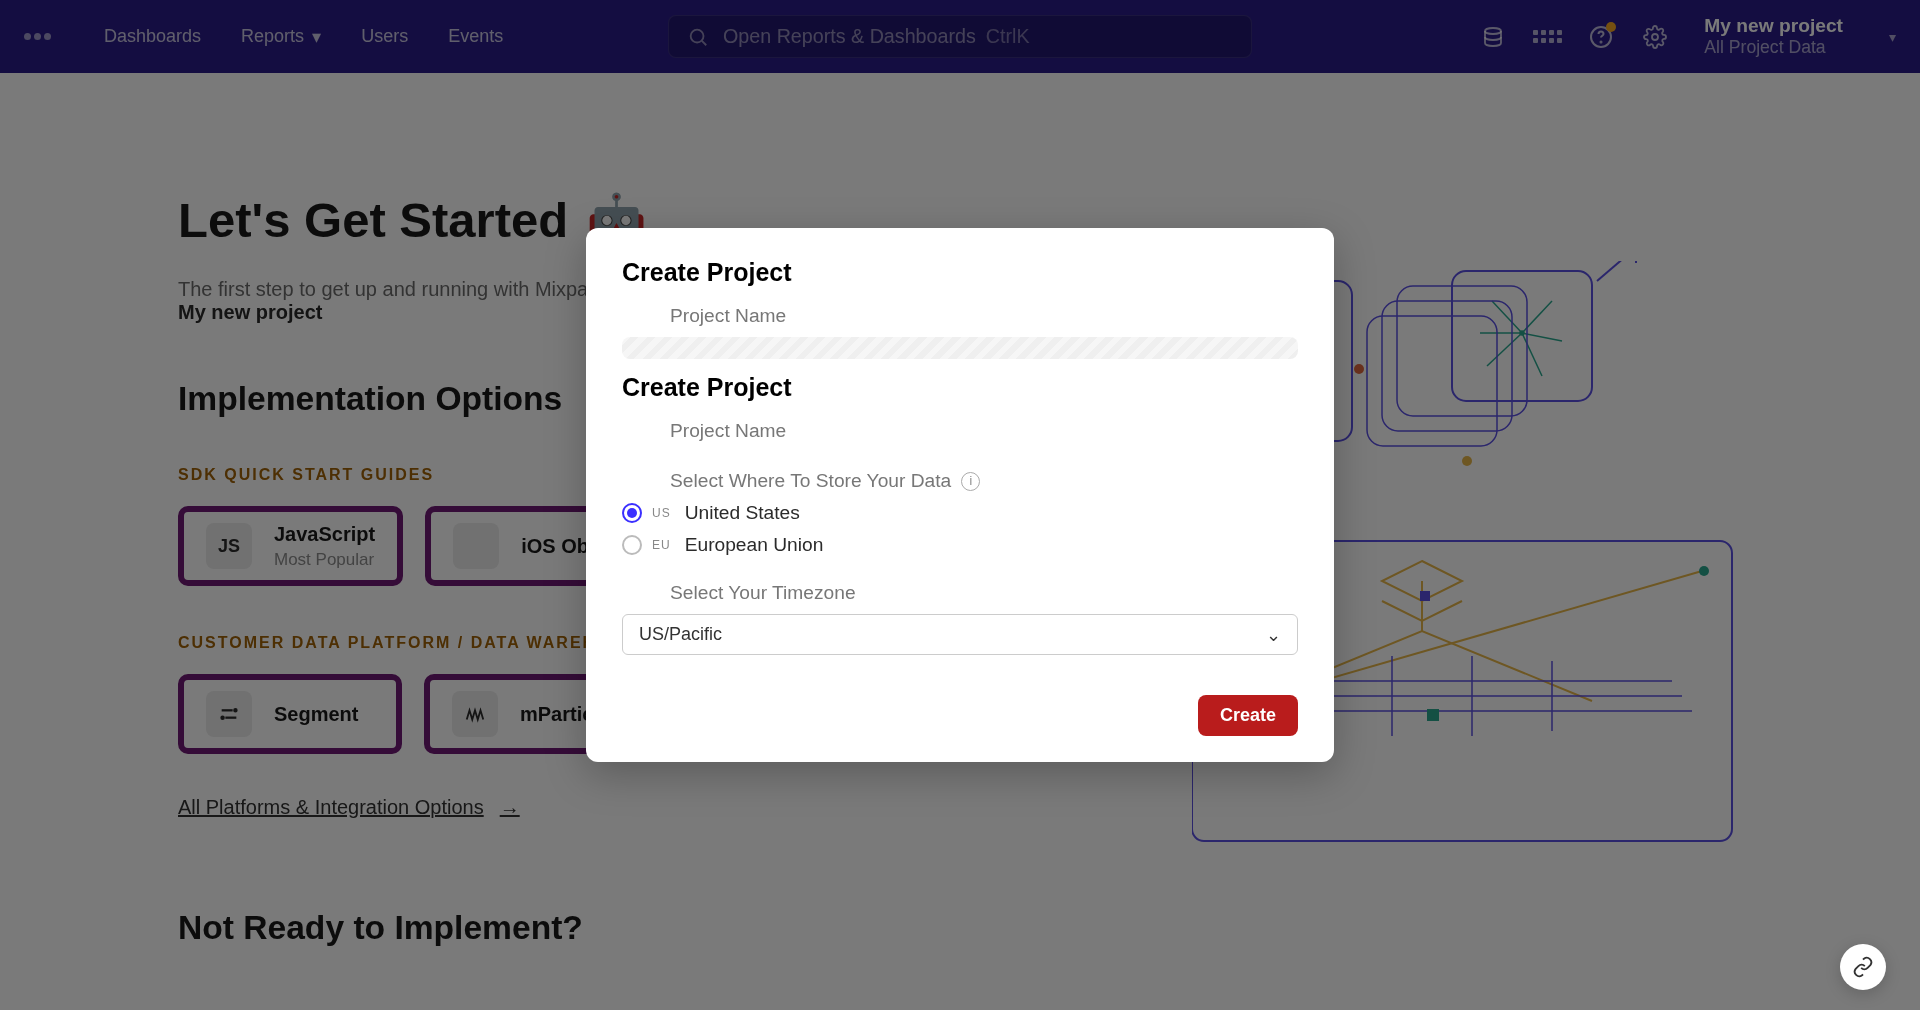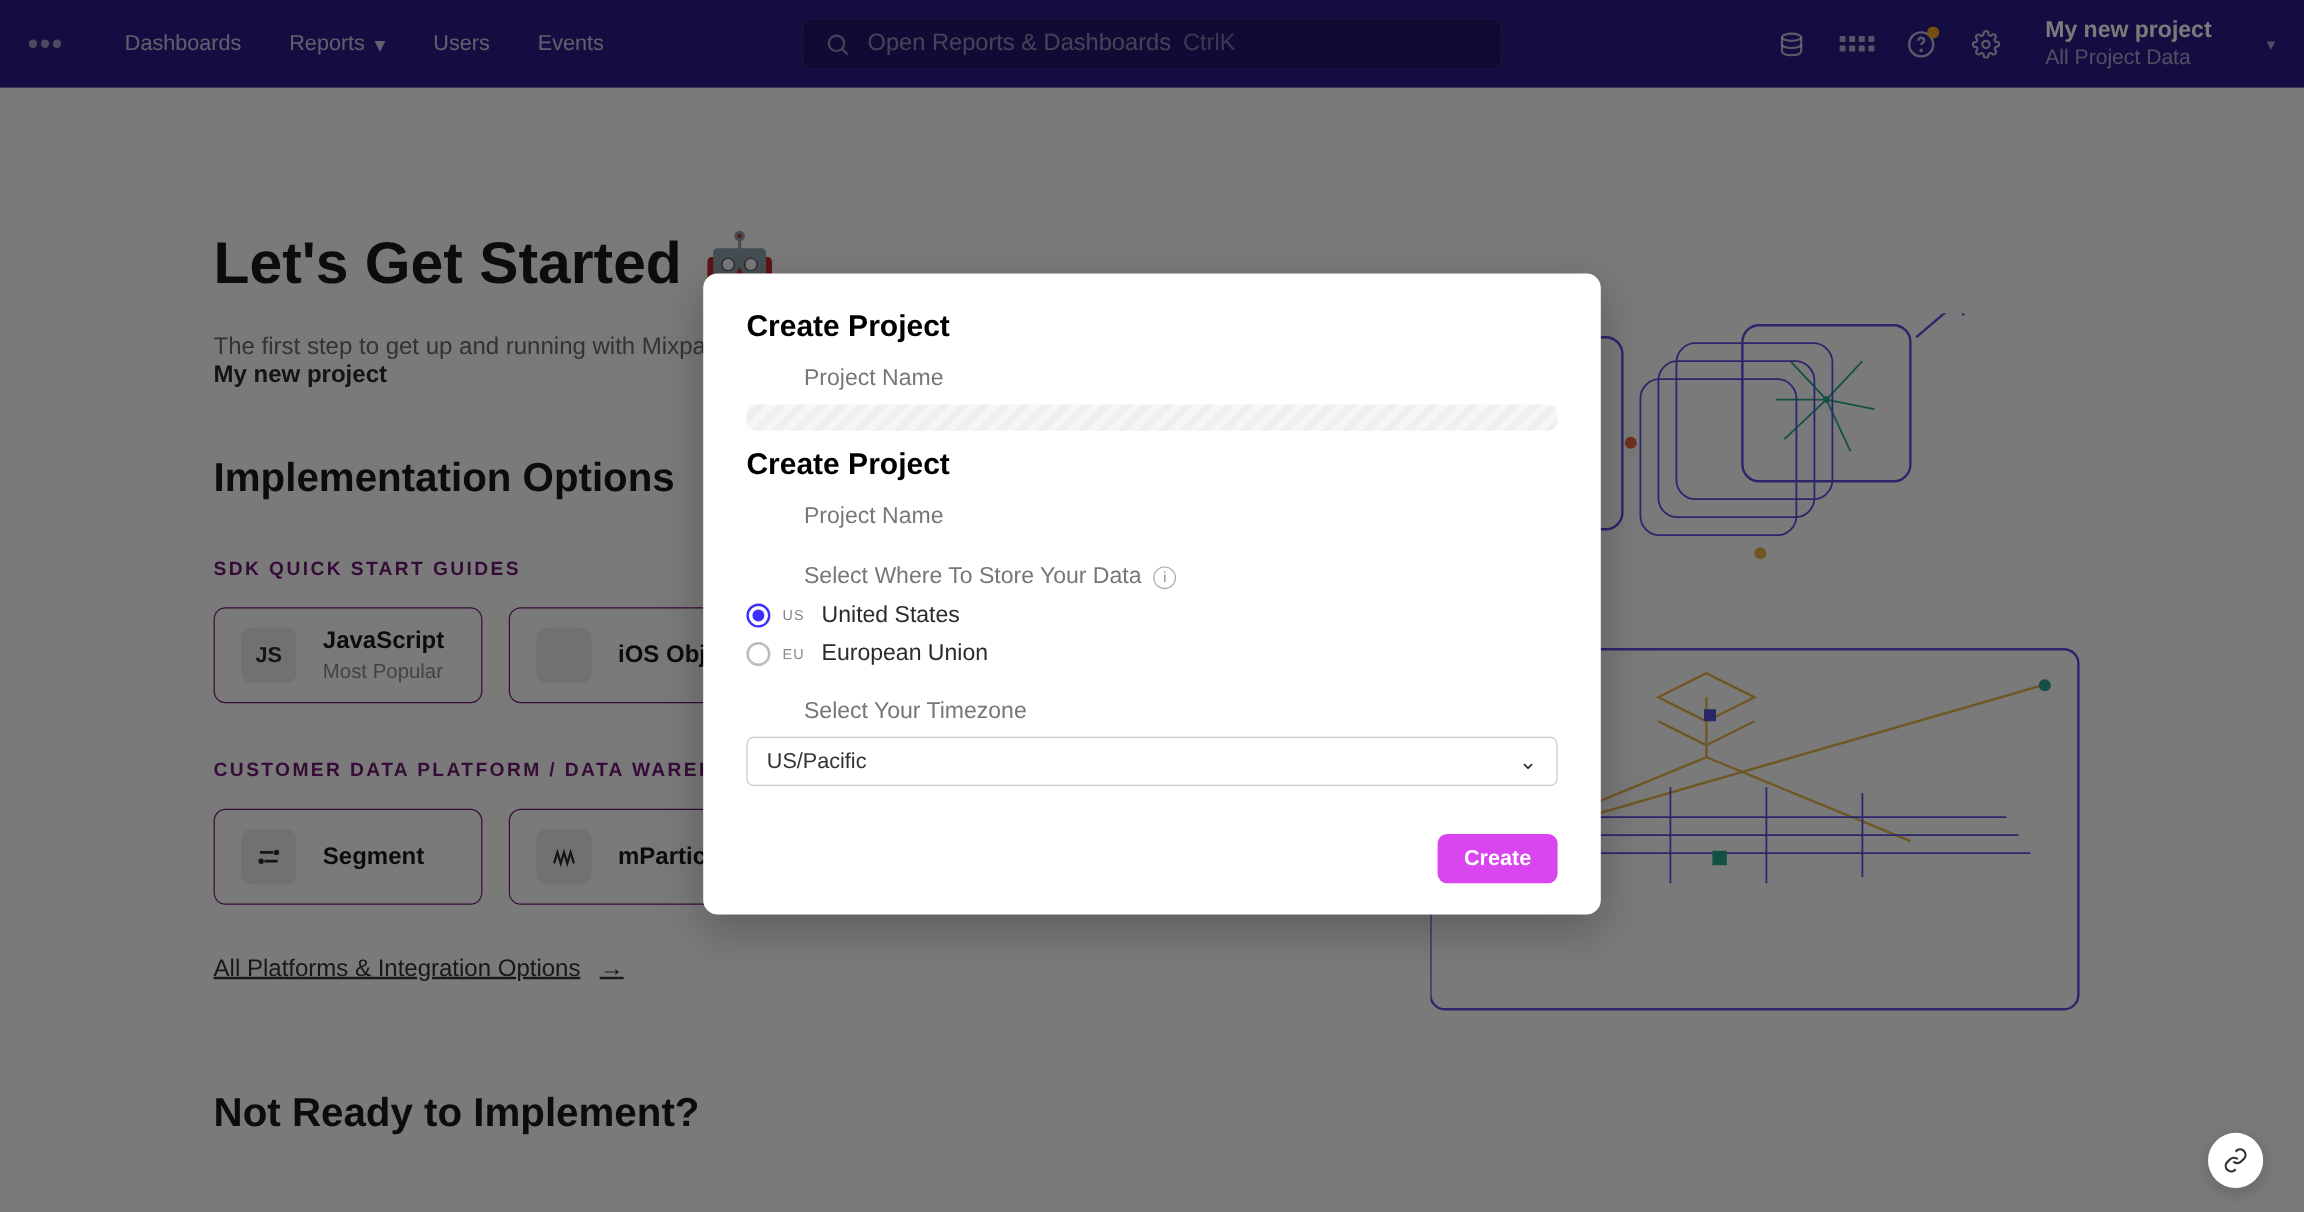--- a/index.html
+++ b/index.html
@@ -21,23 +21,23 @@
 .project-switcher .proj-title{color:#fff;font-size:19.2px;font-weight:700;}
 .project-switcher .proj-sub{color:rgba(255,255,255,0.6);font-size:17.6px;}
 .chev{color:rgba(255,255,255,0.6);font-size:14px;}
 
 
 .main { padding: 118px 178px 0; position:relative;}
 .h1 { font-size: 49px; font-weight: 800; color:#1a1a1a; display:flex; align-items:center; gap:18px;}
 .sub { margin-top:30px; font-size:20px; color:#6b6b6b; }
 .sub b{ color:#2b2b2b; font-weight:700;}
 .h2{ font-size:33.6px; font-weight:800; color:#1a1a1a; margin-top:56px;}
-.cat-label{ letter-spacing:2px; font-size:16px; font-weight:800; color:#701a75; text-transform:uppercase; margin-top:48px;}
+.cat-label{ letter-spacing:2px; font-size:16px; font-weight:800; color:#a16207; text-transform:uppercase; margin-top:48px;}
 .cards{display:flex;gap:22px;margin-top:22px;}
-.card{border:1px solid #701a75;border-radius:10px;padding:14px 22px;display:flex;align-items:center;gap:22px;min-width:224px;height:80px;background:#fff;cursor:pointer;}
+.card{border:6px solid #701a75;border-radius:10px;padding:14px 22px;display:flex;align-items:center;gap:22px;min-width:224px;height:80px;background:#fff;cursor:pointer;}
 .card .badge{width:46px;height:46px;background:#ececec;border-radius:8px;display:flex;align-items:center;justify-content:center;font-weight:800;font-size:18px;color:#2d2d2d;}
 .card .ctitle{font-weight:800;font-size:20px;color:#1a1a1a;}
 .card .csub{font-size:17px;color:#8c8c8c;margin-top:4px;}
 .textlink{font-size:20px;text-decoration:underline;color:#333;margin-top:42px;display:inline-flex;align-items:center;gap:16px;cursor:pointer;}
 .textlink .arr{text-decoration:none;}
 .h3{font-size:33.6px;font-weight:800;color:#1a1a1a;margin-top:90px;}
 
 
 .deco{position:absolute;right:178px;top:188px;width:550px;height:620px;pointer-events:none;}
 
@@ -51,21 +51,21 @@
 .input{width:100%;height:50px;background:#f3f3f3;border:none;border-radius:8px;padding:0 18px;font-size:20px;color:#333;margin-top:10px;}
 .input::placeholder{color:#9a9a9a;}
 .modal-title.second{margin-top:14px;}
 .radio-row{display:flex;align-items:center;gap:10px;margin-top:10px;font-size:19.2px;color:#2b2b2b;cursor:pointer;}
 .radio{width:20px;height:20px;border:2px solid #bbb;border-radius:50%;display:inline-flex;align-items:center;justify-content:center;}
 .radio.selected{border-color:#3b2fff;}
 .radio.selected::after{content:'';width:10px;height:10px;background:#3b2fff;border-radius:50%;}
 .region-code{font-size:12px;letter-spacing:1px;color:#888;margin-right:4px;}
 .select{width:100%;height:41px;border:1px solid #ccc;border-radius:6px;padding:0 16px;display:flex;align-items:center;justify-content:space-between;font-size:18px;color:#333;margin-top:10px;background:#fff;cursor:pointer;}
 .modal-footer{display:flex;justify-content:flex-end;margin-top:40px;}
-.create-btn{background:#d946ef;color:#fff;font-size:18px;font-weight:600;border:none;border-radius:8px;padding:10px 22px;cursor:pointer;}
+.create-btn{background:#b91c1c;color:#fff;font-size:18px;font-weight:600;border:none;border-radius:8px;padding:10px 22px;cursor:pointer;}
 
 
 .fab{position:absolute;right:34px;bottom:20px;width:46px;height:46px;background:#fff;border-radius:50%;box-shadow:0 4px 16px rgba(0,0,0,0.18);display:flex;align-items:center;justify-content:center;color:#333;cursor:pointer;}
 
 
 .info-circle{width:19px;height:19px;border:1.5px solid #aaa;border-radius:50%;display:inline-flex;align-items:center;justify-content:center;font-size:12px;color:#888;}
 </style>
 </head>
 <body>
 

